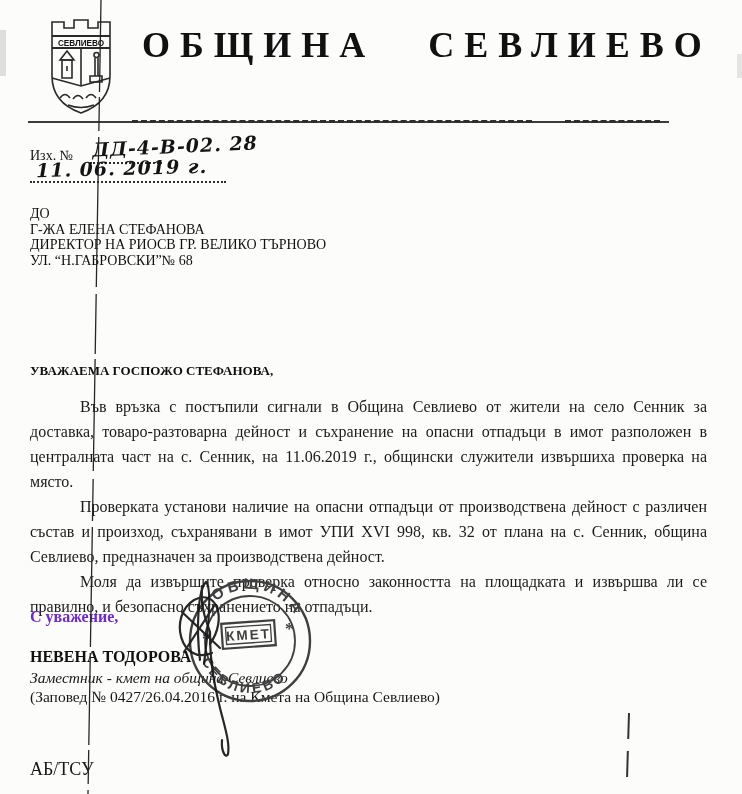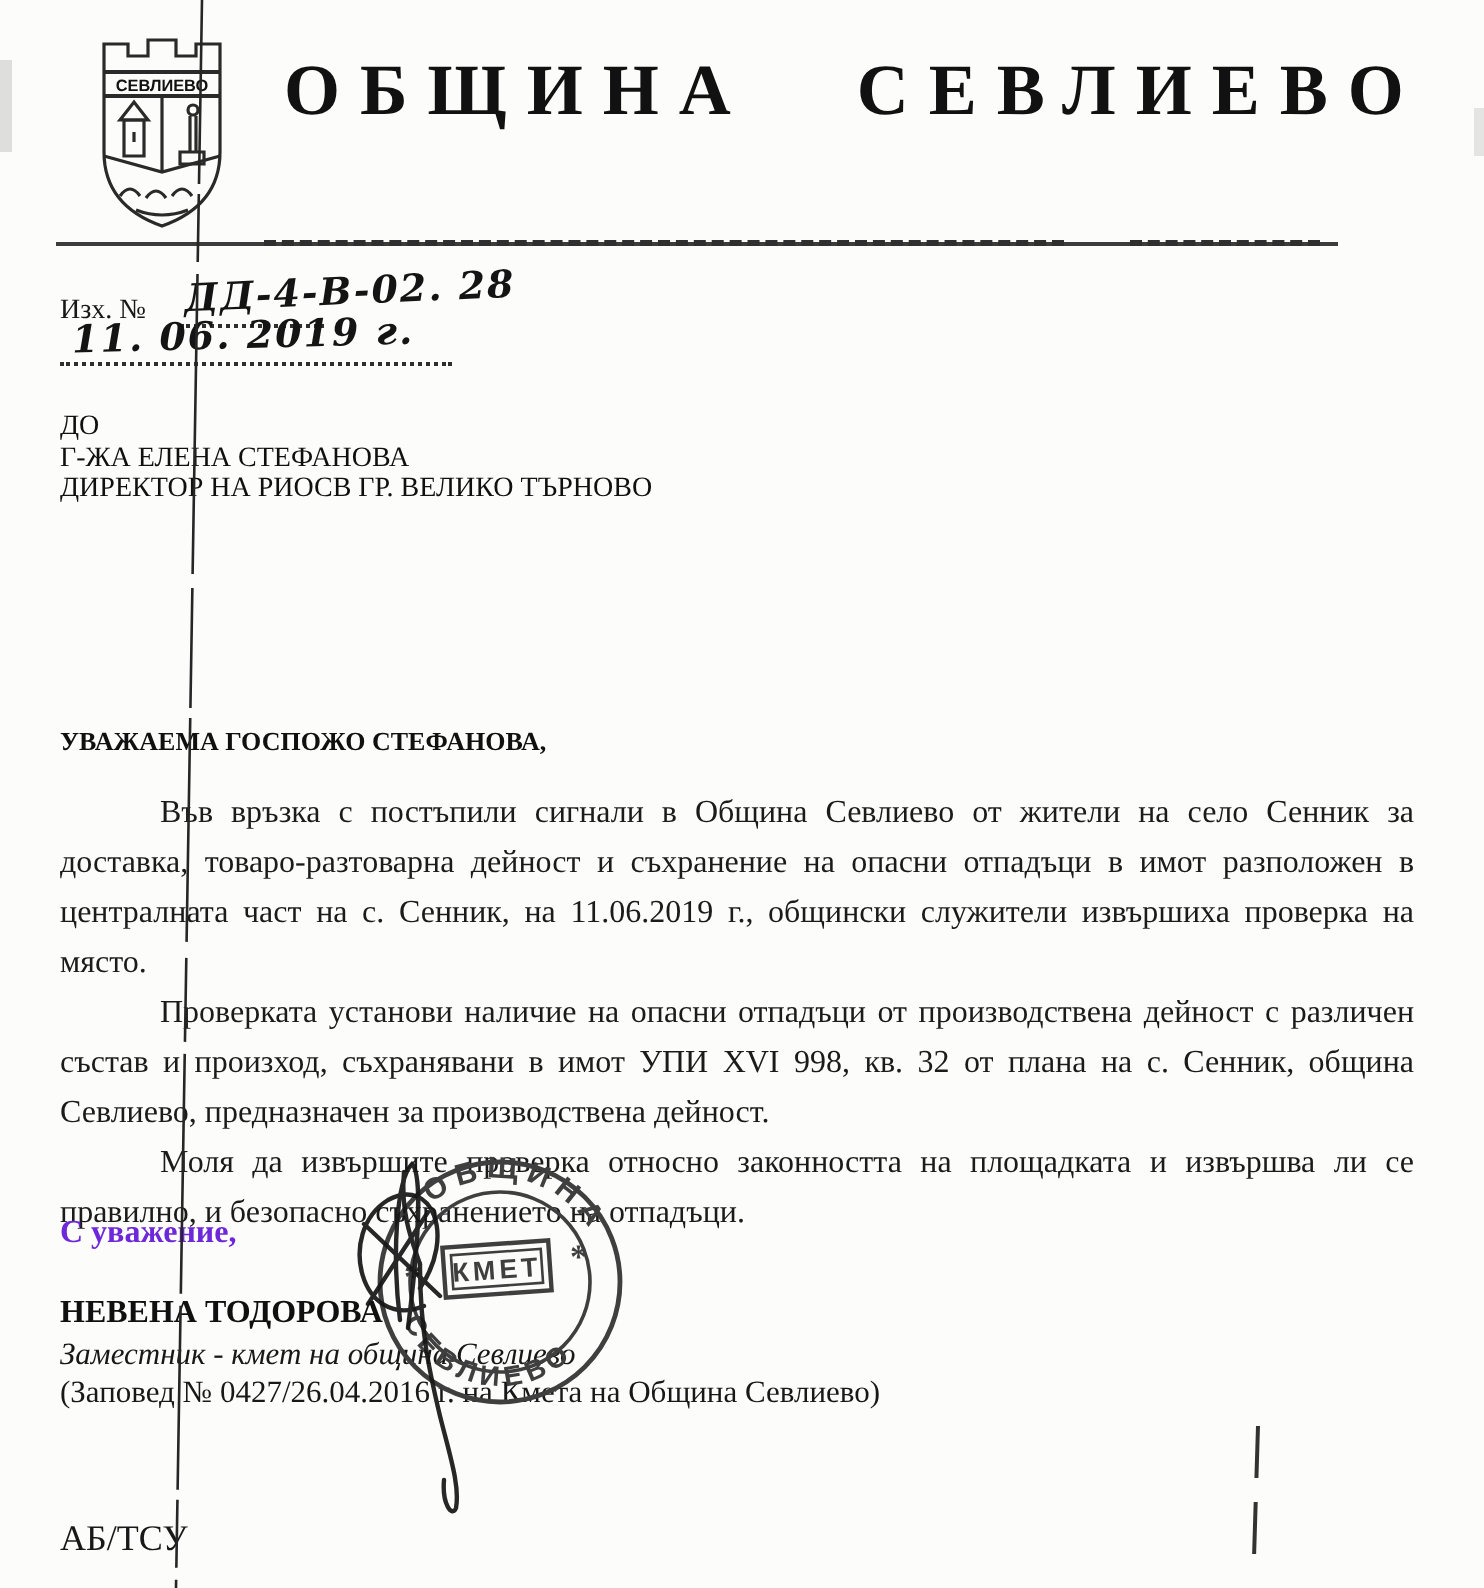--- a/index.html
+++ b/index.html
@@ -81,20 +81,21 @@
   <div class="abs ref-label">Изх. №</div>
   <div class="abs dots1"></div>
   <div class="abs hand hand-num">ДД-4-В-02. 28</div>
   <div class="abs dots2"></div>
   <div class="abs hand hand-date">11. 06. 2019 г.</div>
 
   <div class="abs recipient">
     <div>ДО</div>
     <div>Г-ЖА ЕЛЕНА СТЕФАНОВА</div>
     <div>ДИРЕКТОР НА РИОСВ ГР. ВЕЛИКО ТЪРНОВО</div>
+    <div>УЛ. “Н.ГАБРОВСКИ”№ 68</div>
   </div>
 
   <div class="abs salutation">УВАЖАЕМА ГОСПОЖО СТЕФАНОВА,</div>
 
   <div class="abs body-text">
     <p>Във връзка с постъпили сигнали в Община Севлиево от жители на село Сенник за доставка, товаро-разтоварна дейност и съхранение на опасни отпадъци в имот разположен в централната част на с. Сенник, на 11.06.2019 г., общински служители извършиха проверка на място.</p>
     <p>Проверката установи наличие на опасни отпадъци от производствена дейност с различен състав и произход, съхранявани в имот УПИ XVI 998, кв. 32 от плана на с. Сенник, община Севлиево, предназначен за производствена дейност.</p>
     <p>Моля да извършите проверка относно законността на площадката и извършва ли се правилно, и безопасно съхранението на отпадъци.</p>
   </div>
 

